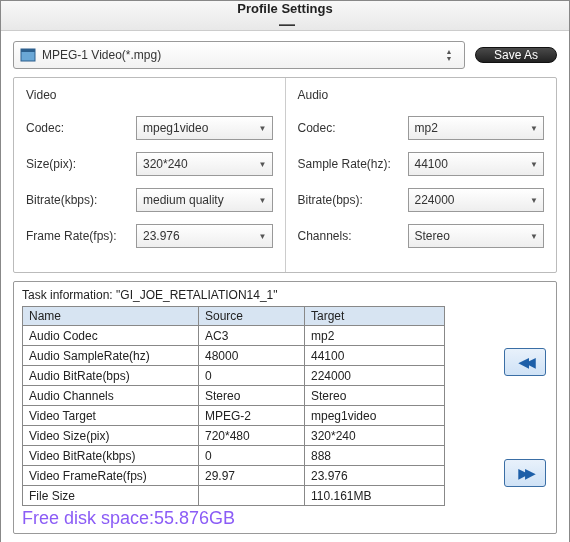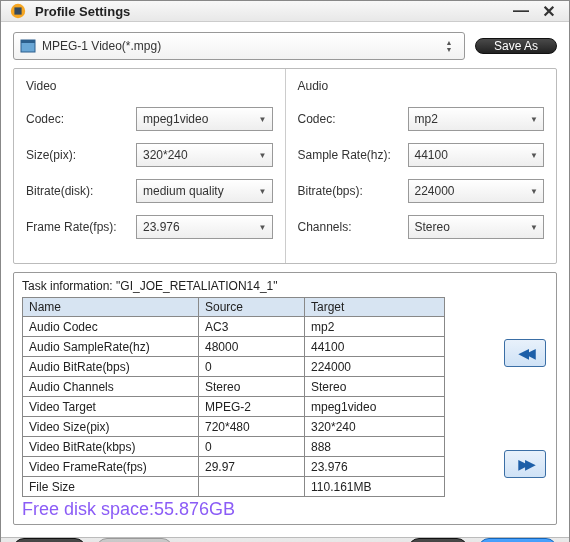--- a/index.html
+++ b/index.html
@@ -1,18 +1,18 @@
 <!DOCTYPE html>
 <html><head>
 <meta charset="utf-8">
 <style>
 * { box-sizing: border-box; margin: 0; padding: 0; font-family: Arial, sans-serif; }
 body { width: 570px; height: 542px; background: #fff; overflow: hidden; }
 .window { width: 570px; height: 542px; display: flex; flex-direction: column; border: 1px solid #888; }
-.titlebar { height: 30px; background: linear-gradient(#f8f8f8,#e8e8e8); display: flex; align-items: center; padding: 0 8px; border-bottom: 1px solid #ccc; }
+.titlebar { height: 30px; background: linear-gradient(#f8f8f8,#e8e8e8); display: flex; align-items: center; padding: 0 8px; border-bottom: 1px solid #ccc; flex-direction: column; }
 .titlebar .app-icon { width: 18px; height: 18px; margin-right: 8px; }
 .titlebar .title { font-size: 13px; font-weight: bold; color: #222; flex: 1; }
 .titlebar .win-btn { width: 24px; height: 20px; display:flex; align-items:center; justify-content:center; margin-left:4px; cursor:pointer; font-size:16px; font-weight:bold; color:#333; }
 .content { flex: 1; padding: 10px 12px 6px 12px; display: flex; flex-direction: column; background:#fff; }
 .top-row { display:flex; gap:10px; margin-bottom:8px; align-items:center; }
 .profile-dd { flex:1; height:28px; border:1px solid #999; border-radius:3px; display:flex; align-items:center; padding:3px 6px; background:linear-gradient(#fff,#f2f2f2); font-size:12px; color:#333; position:relative; }
 .profile-dd .dd-icon { width:16px; height:16px; margin-right:6px; }
 .profile-dd .spinner { margin-left:auto; width:18px; display:flex; flex-direction:column; }
 .profile-dd .spinner span { font-size:7px; line-height:7px; color:#555; text-align:center; cursor:pointer; }
 .save-as { width:82px; height:16px; border-radius:12px; background:linear-gradient(#4a4a4a,#222); color:#fff; font-size:12px; border:1px solid #111; cursor:pointer; }
@@ -83,21 +83,21 @@
               <span>mpeg1video</span>
             </div>
           </div>
         <div class="field-row">
             <label>Size(pix):</label>
             <div class="select">
               <span>320*240</span>
             </div>
           </div>
         <div class="field-row">
-            <label>Bitrate(disk):</label>
+            <label>Bitrate(kbps):</label>
             <div class="select">
               <span>medium quality</span>
             </div>
           </div>
         <div class="field-row" style="margin-bottom:12px">
             <label>Frame Rate(fps):</label>
             <div class="select">
               <span>23.976</span>
             </div>
           </div>

